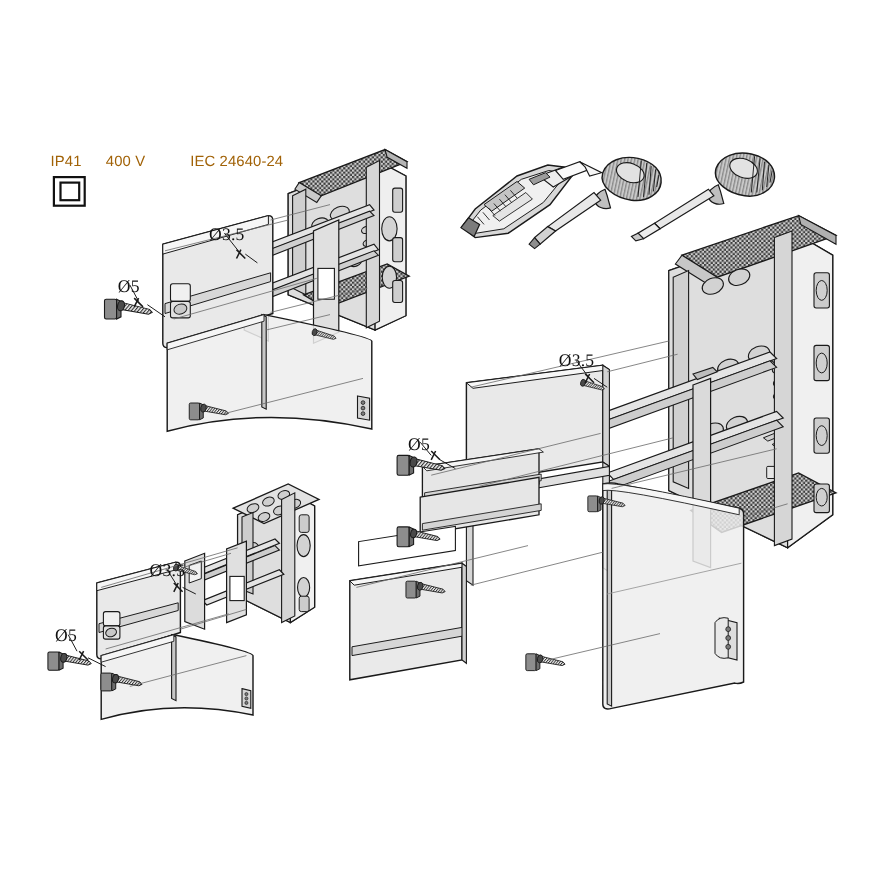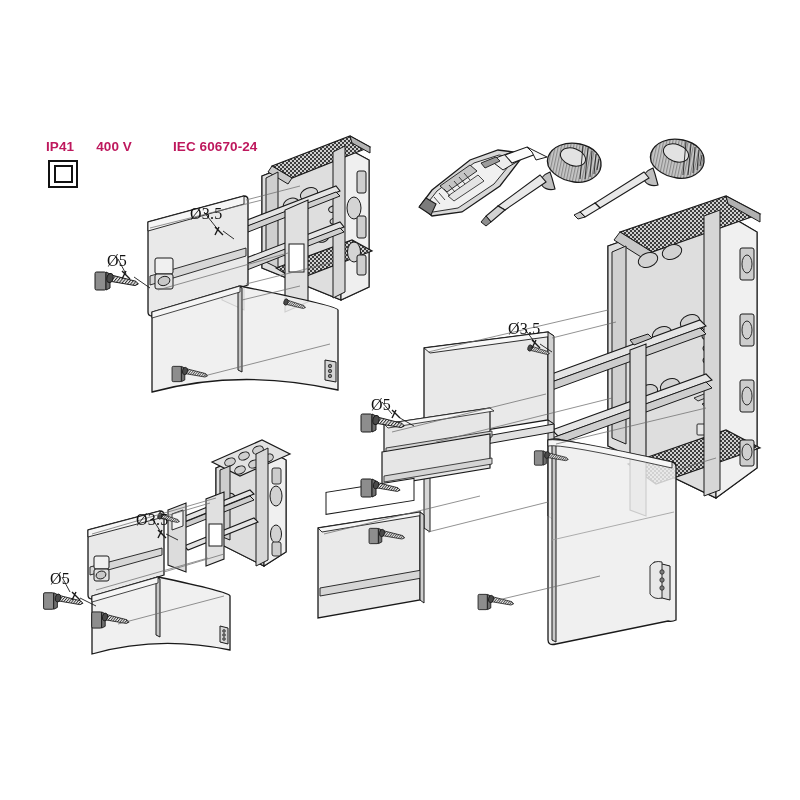--- a/index.html
+++ b/index.html
@@ -25,23 +25,23 @@
   .hdr {
     position: absolute;
     left: 46px;
     top: 139px;
     display: flex;
     align-items: baseline;
     gap: 0px;
     white-space: nowrap;
   }
   .hdr span {
-    font-weight: bold;
+    font-weight: normal;
     font-size: 13.5px;
-    color: #be185d;
+    color: #a16207;
     letter-spacing: 0.1px;
   }
   .hdr .g1 { margin-right: 22px; }
   .hdr .g2 { margin-right: 41px; }
 
   .classII {
     position: absolute;
     left: 48px;
     top: 160px;
     width: 30px;
@@ -74,21 +74,21 @@
   }
 </style>
 </head>
 <body>
 
 <div id="sheet">
 
   <div class="hdr">
     <span class="g1">IP41</span>
     <span class="g2">400 V</span>
-    <span class="g3">IEC 60670-24</span>
+    <span class="g3">IEC 24640-24</span>
   </div>
 
   <div class="classII"></div>
 
   <svg id="art" viewBox="0 0 800 800">
     <defs>
       <pattern id="vent" width="4" height="4" patternUnits="userSpaceOnUse">
         <rect width="4" height="4" fill="#cfcfcf"></rect>
         <rect width="2" height="2" fill="#3d3d3d"></rect>
         <rect x="2" y="2" width="2" height="2" fill="#3d3d3d"></rect>

